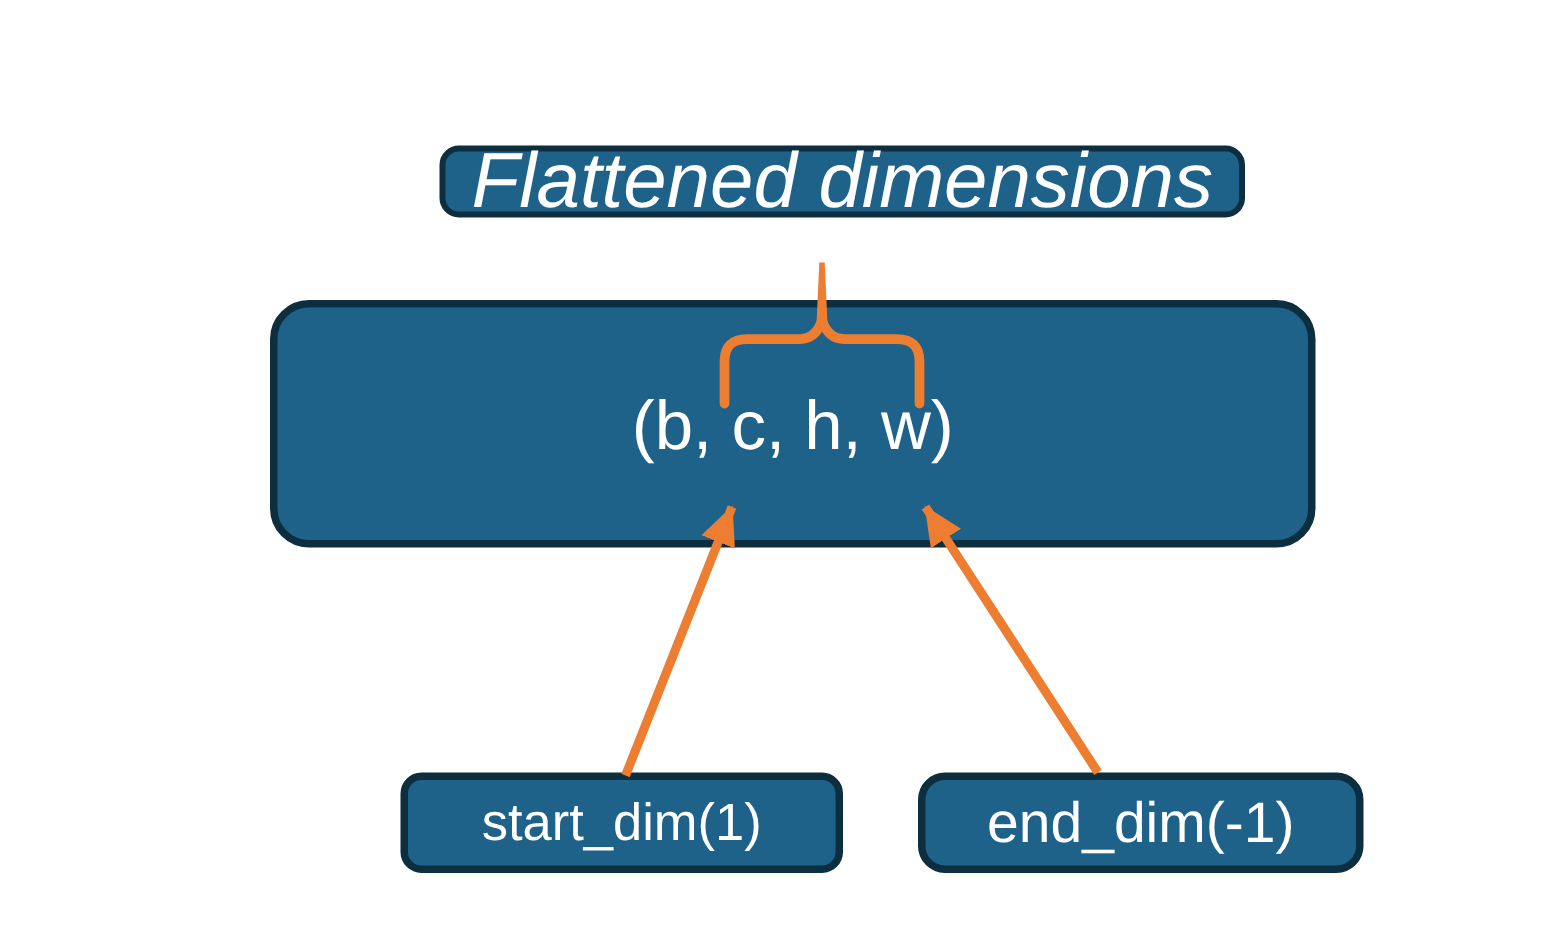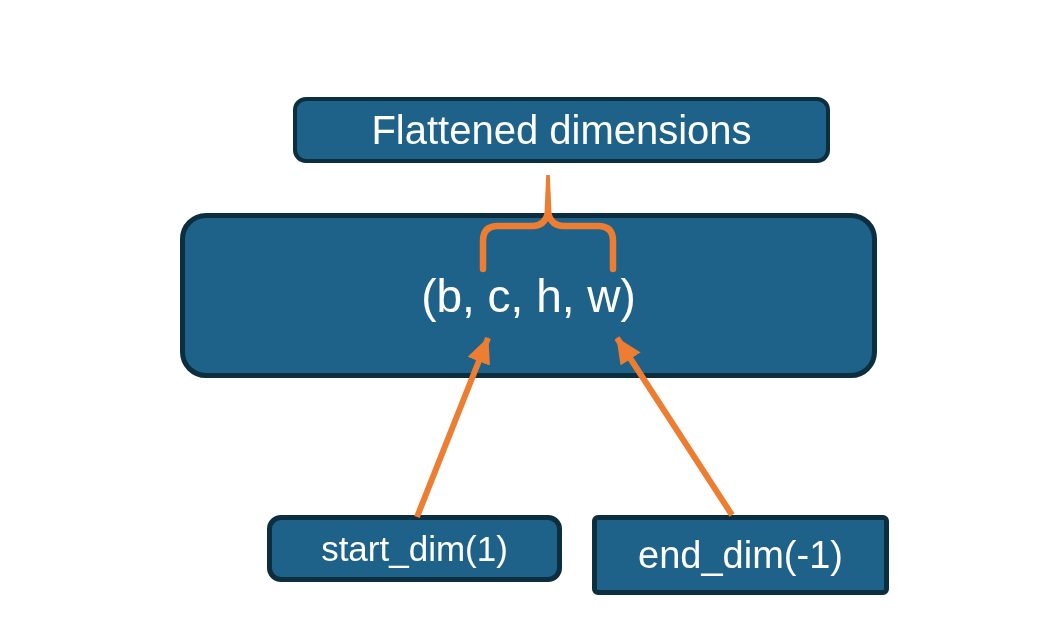--- a/index.html
+++ b/index.html
@@ -20,41 +20,42 @@
   }
   .node{
     position:absolute;
     background:var(--node-fill);
     color:var(--node-text);
     display:flex;align-items:center;justify-content:center;
     text-align:center;
     line-height:1;
   }
   .node-flattened{
-    left:293px;top:97px;width:537px;height:66px;
+    left:293px;top:97px;width:537px;height:48px;
     border:4px solid var(--node-border);
     border-radius:13px;
-    font-size:40px;
+    font-size:52px;
+    font-style:italic;
   }
   .node-tuple{
-    left:180px;top:213px;width:697px;height:165px;
+    left:180px;top:200px;width:697px;height:165px;
     border:5px solid var(--node-border);
     border-radius:26px;
     font-size:46px;
   }
   .node-start-dim{
     left:267px;top:515px;width:295px;height:67px;
     border:5px solid var(--node-border);
     border-radius:14px;
     font-size:35px;
   }
   .node-end-dim{
-    left:592px;top:515px;width:297px;height:80px;
+    left:612px;top:515px;width:297px;height:67px;
     border:5px solid var(--node-border);
-    border-radius:6px;
+    border-radius:18px;
     font-size:38px;
   }
   svg.overlay{
     position:absolute;left:0;top:0;width:1038px;height:632px;
     pointer-events:none;
   }
   .accent-stroke{stroke:var(--accent);fill:none;}
   .accent-fill{fill:var(--accent);stroke:none;}
 </style>
 </head>

